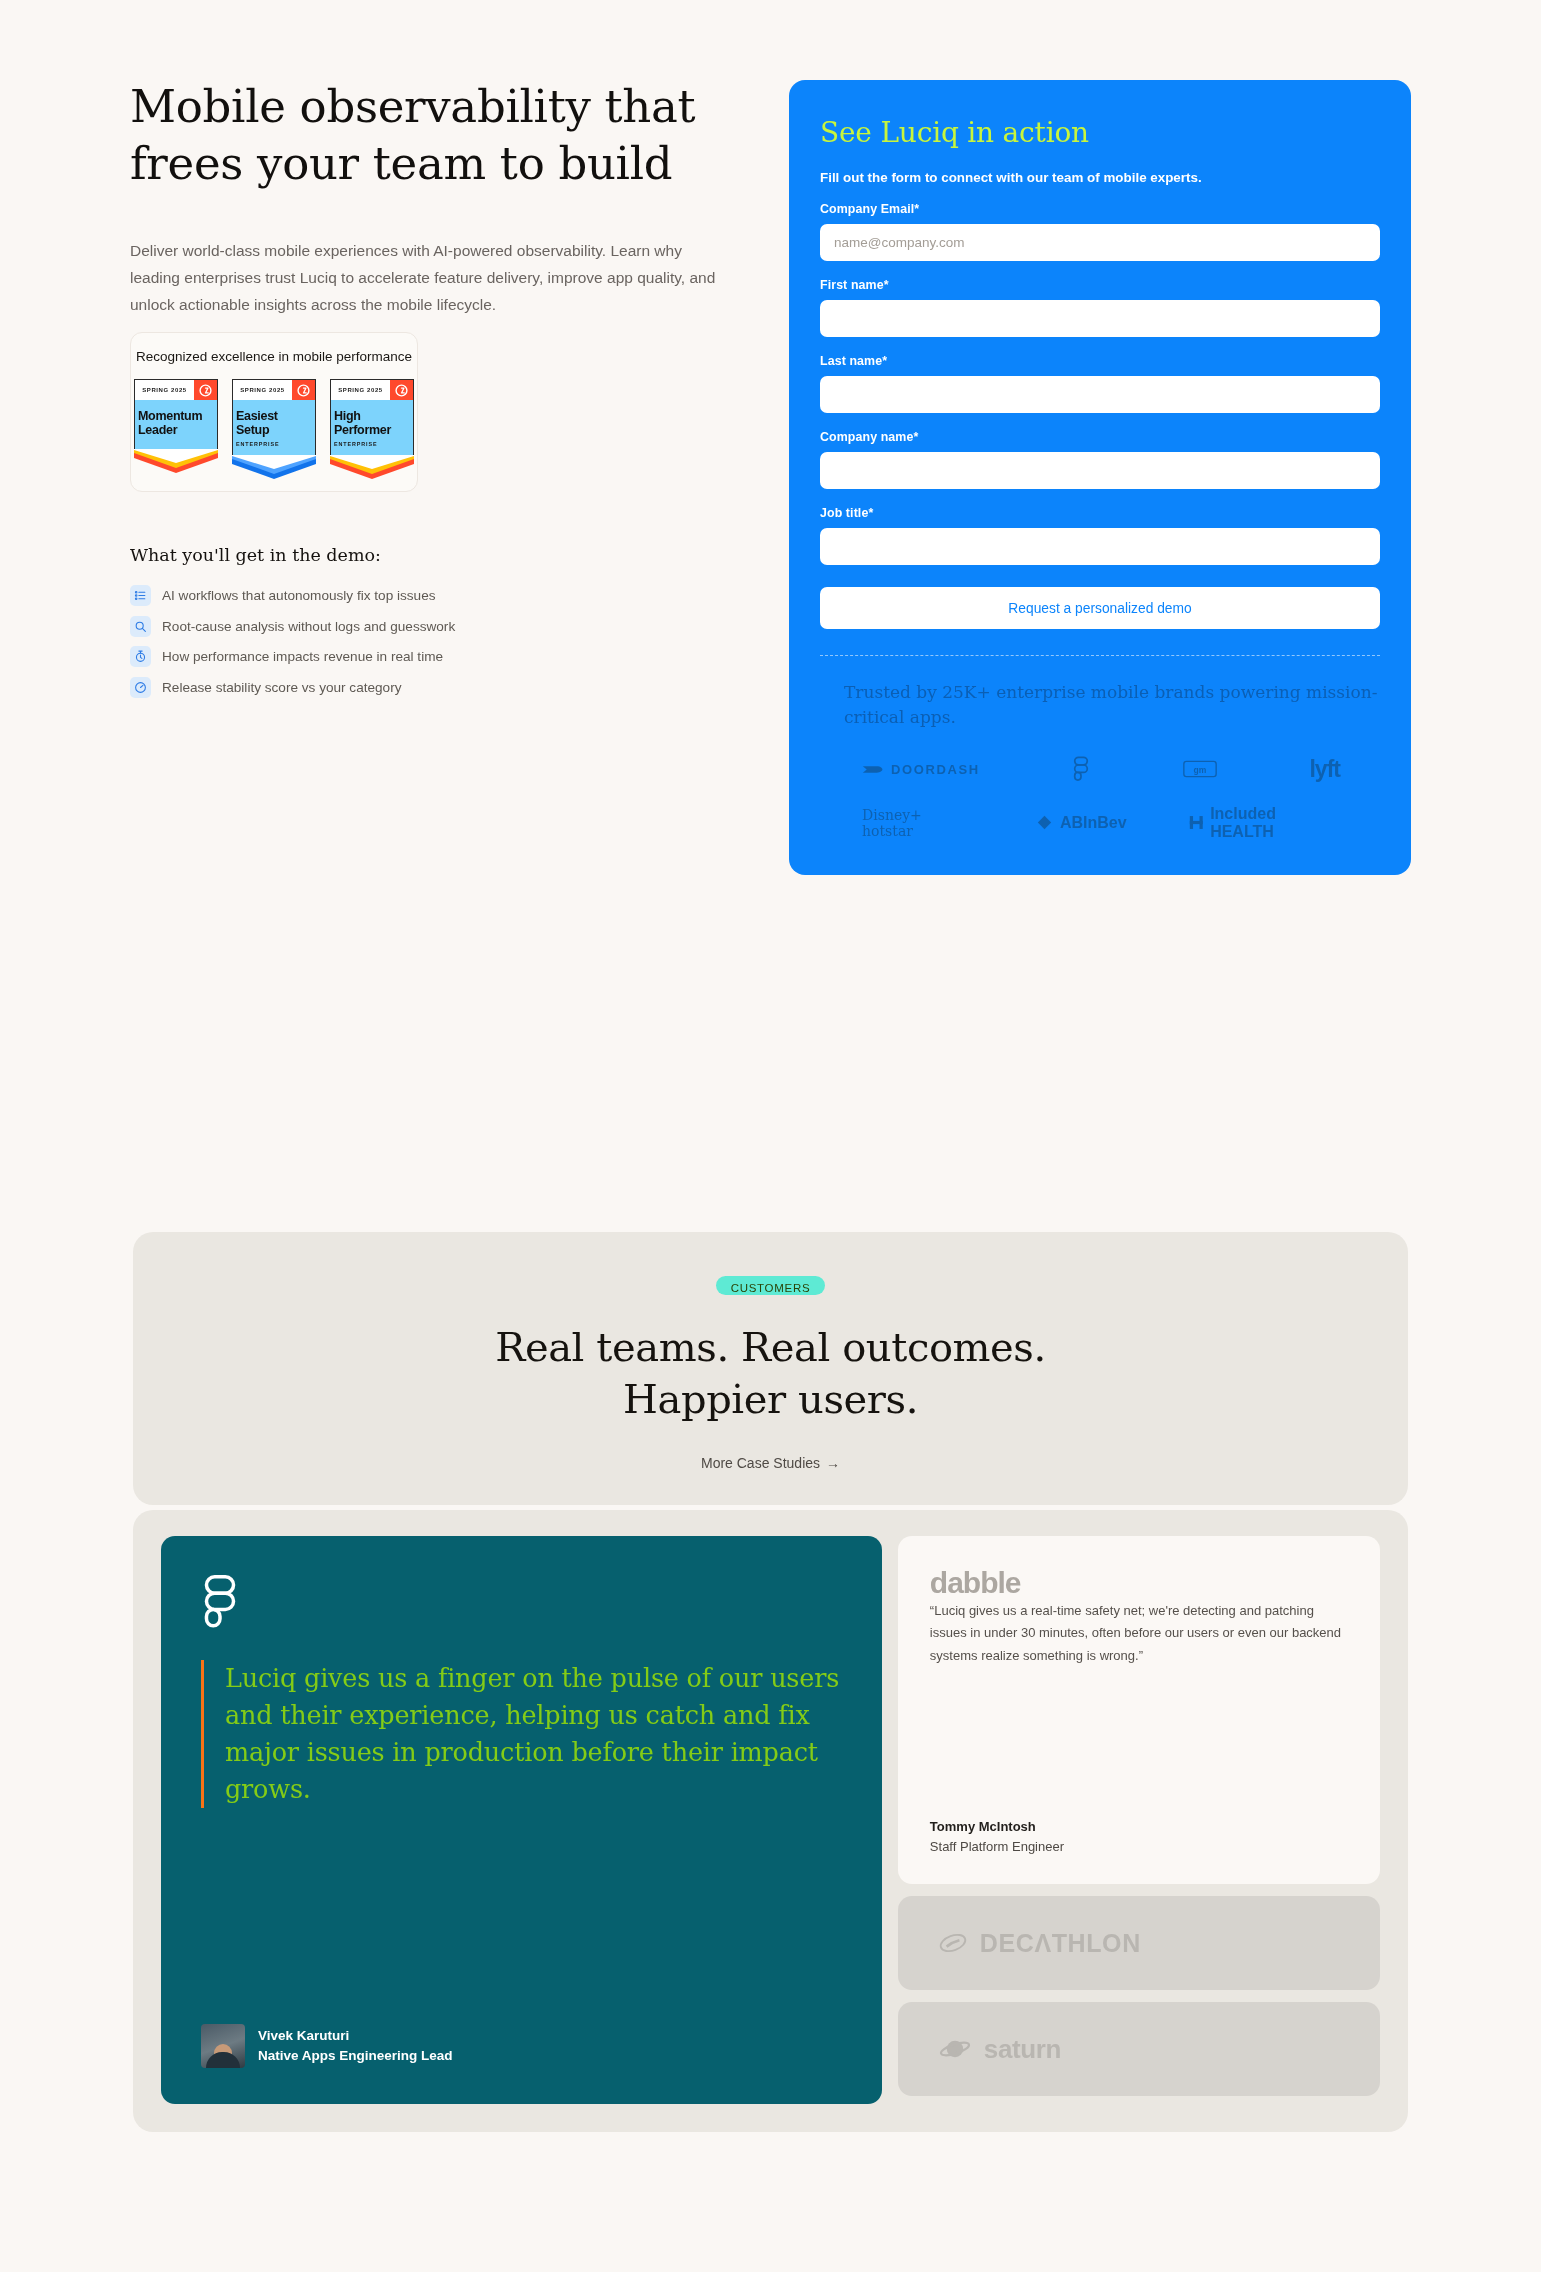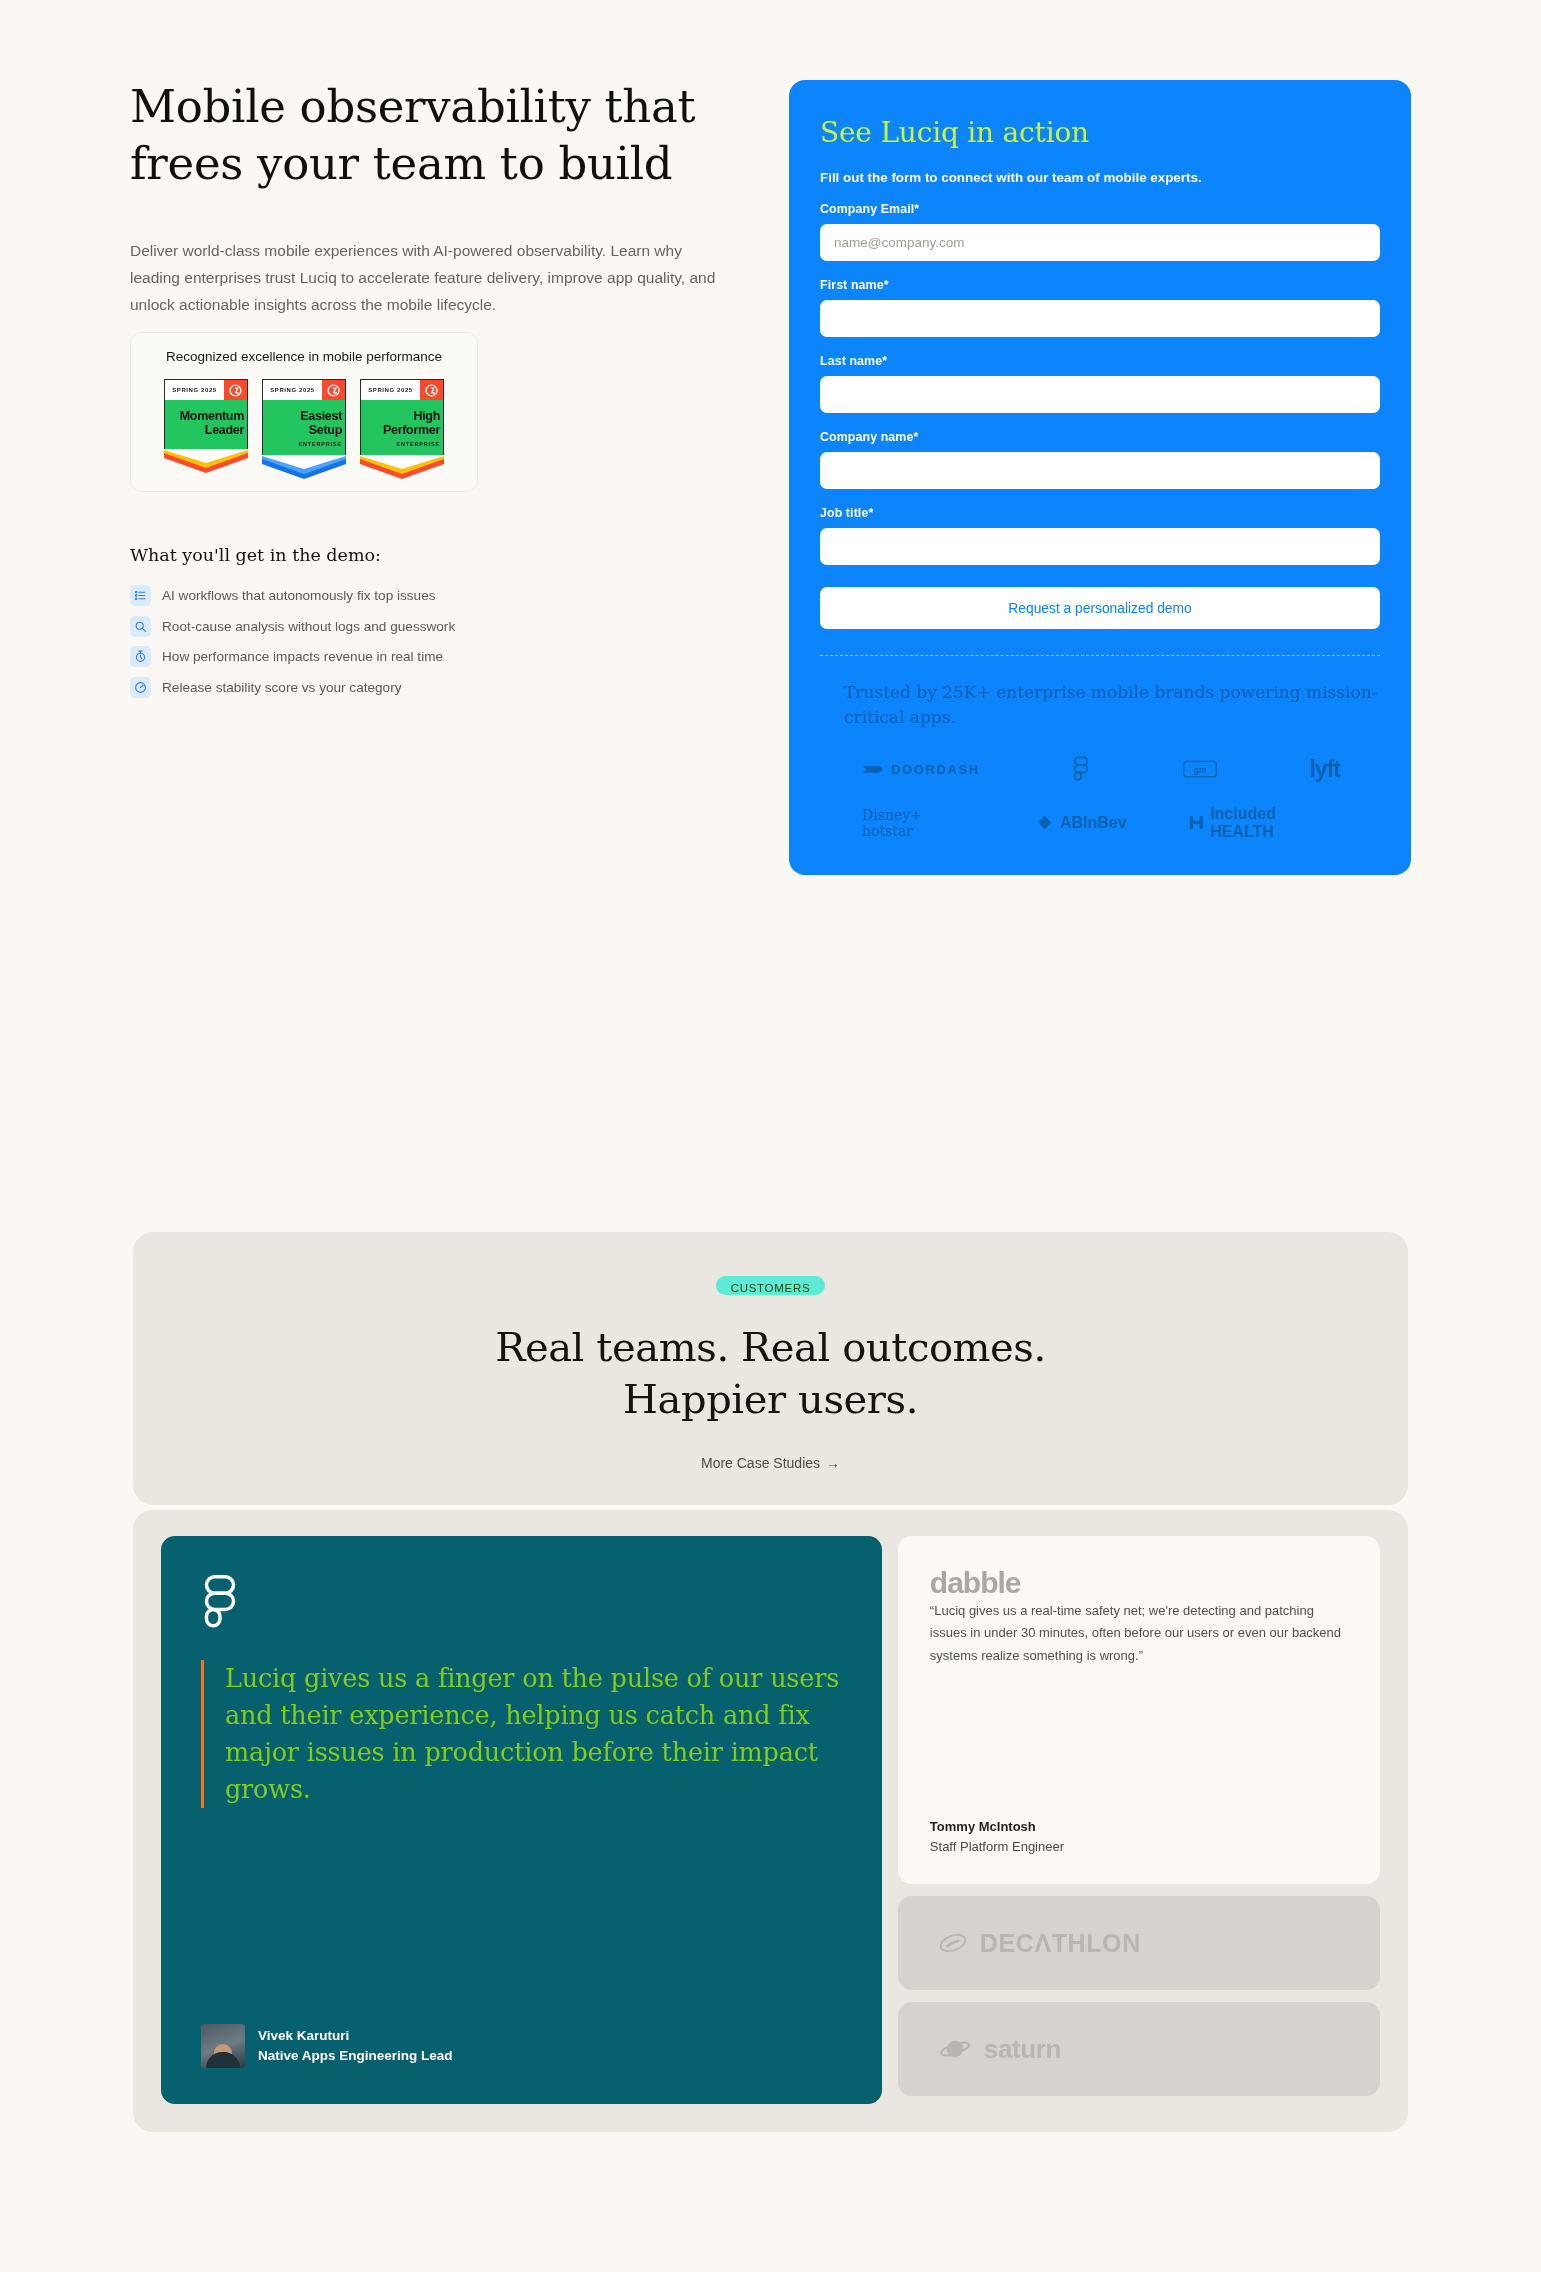--- a/index.html
+++ b/index.html
@@ -24,21 +24,21 @@
     font-weight: 400; letter-spacing: -0.3px;
   }
   .hero-sub {
     margin-top: 46px; font-size: 15.5px; line-height: 1.72;
     color: #6A6460; width: 600px; font-weight: 400;
   }
 
   
   .g2-card {
     position: absolute; left: 130px; top: 332px;
-    width: 348px; height: 160px;
+    width: 288px; height: 160px;
     border: 1px solid #EDE7E1; border-radius: 12px;
     background: #FCFAF7;
     padding: 16px 0 0 0;
   }
   .g2-card-title {
     text-align: center; font-size: 13.5px; color: #1A1714; font-weight: 400;
     letter-spacing: 0px;
   }
   .g2-row { display: flex; justify-content: center; gap: 14px; margin-top: 15px; }
   .badge { width: 84px; position: relative; }
@@ -50,21 +50,21 @@
     flex: 1; display: flex; align-items: center; justify-content: center;
     font-size: 6px; font-weight: 700; letter-spacing: 0.6px; color: #1B1B1B;
   }
   .badge-g2 {
     width: 23px; background: #FF492C; color: #fff;
     display: flex; align-items: center; justify-content: center;
     font-size: 11px; font-weight: 700; font-family: "DejaVu Sans", sans-serif;
   }
   .badge-body {
     border: 1.4px solid #2B2B2B; border-top: none; border-bottom: none;
-    background: #22c55e; padding: 9px 3px 8px; text-align: right;
+    background: #7dd3fc; padding: 9px 3px 8px; text-align: left;
     min-height: 46px;
   }
   .badge-main {
     font-size: 12.5px; font-weight: 700; line-height: 1.12; color: #111;
     letter-spacing: -0.3px;
   }
   .badge-sub {
     font-size: 5.4px; font-weight: 700; letter-spacing: 0.9px;
     color: #1B1B1B; margin-top: 4px;
   }

